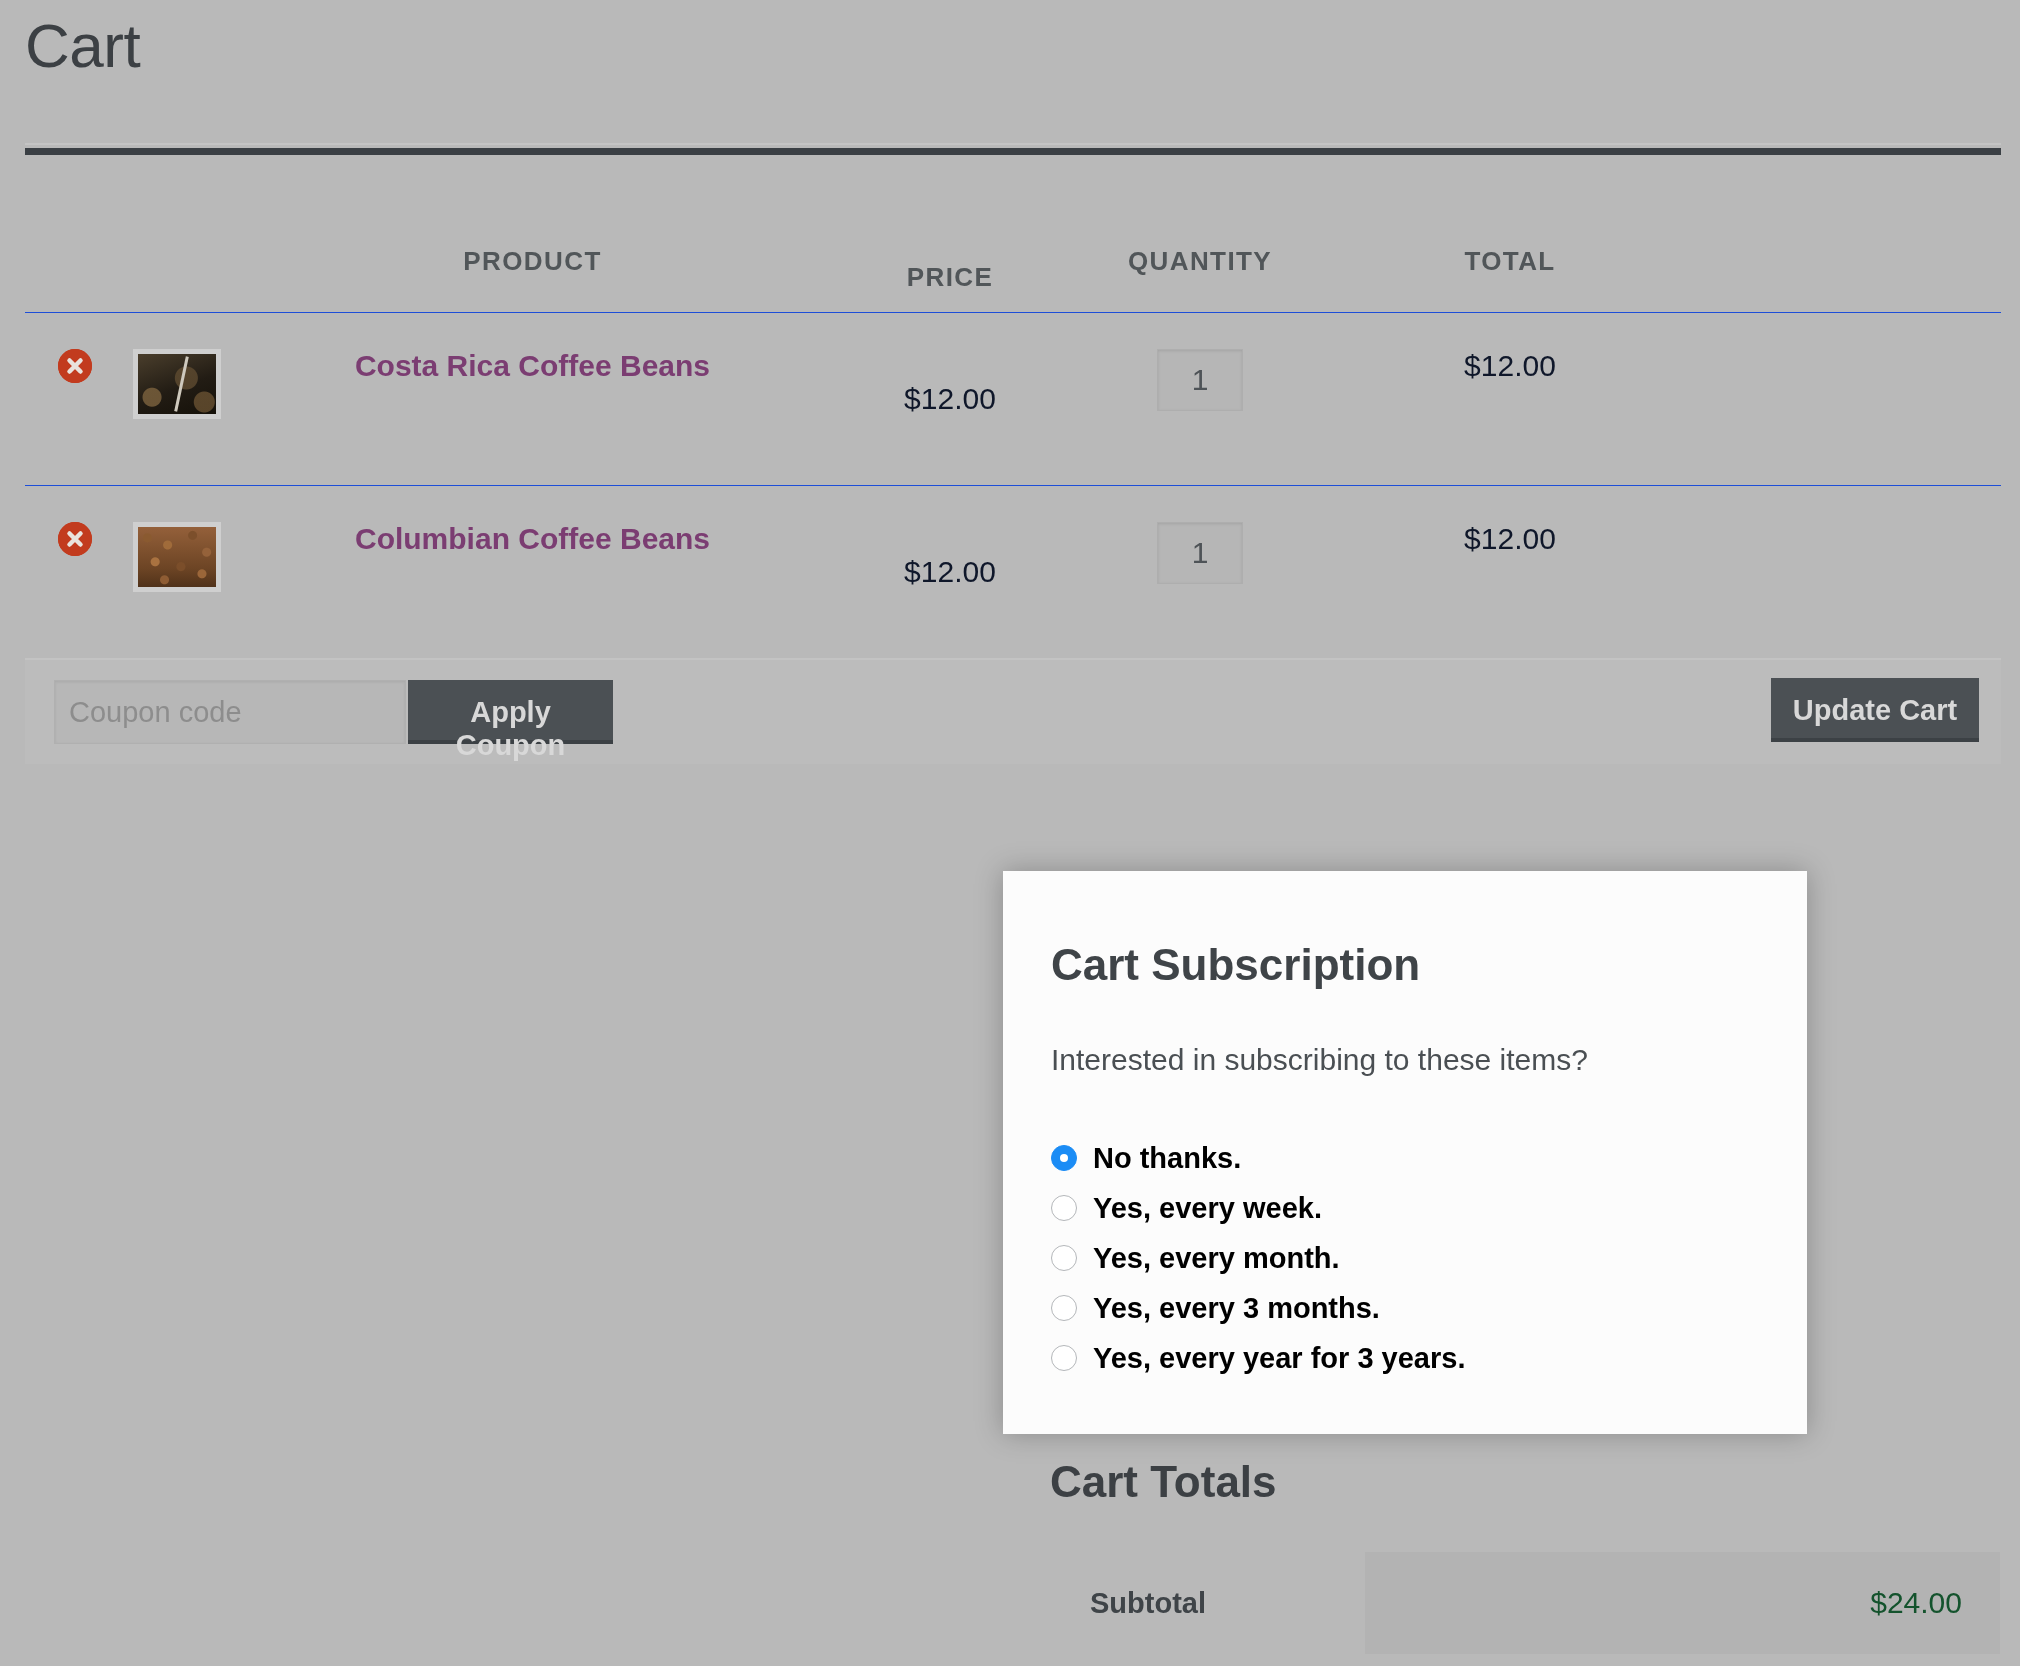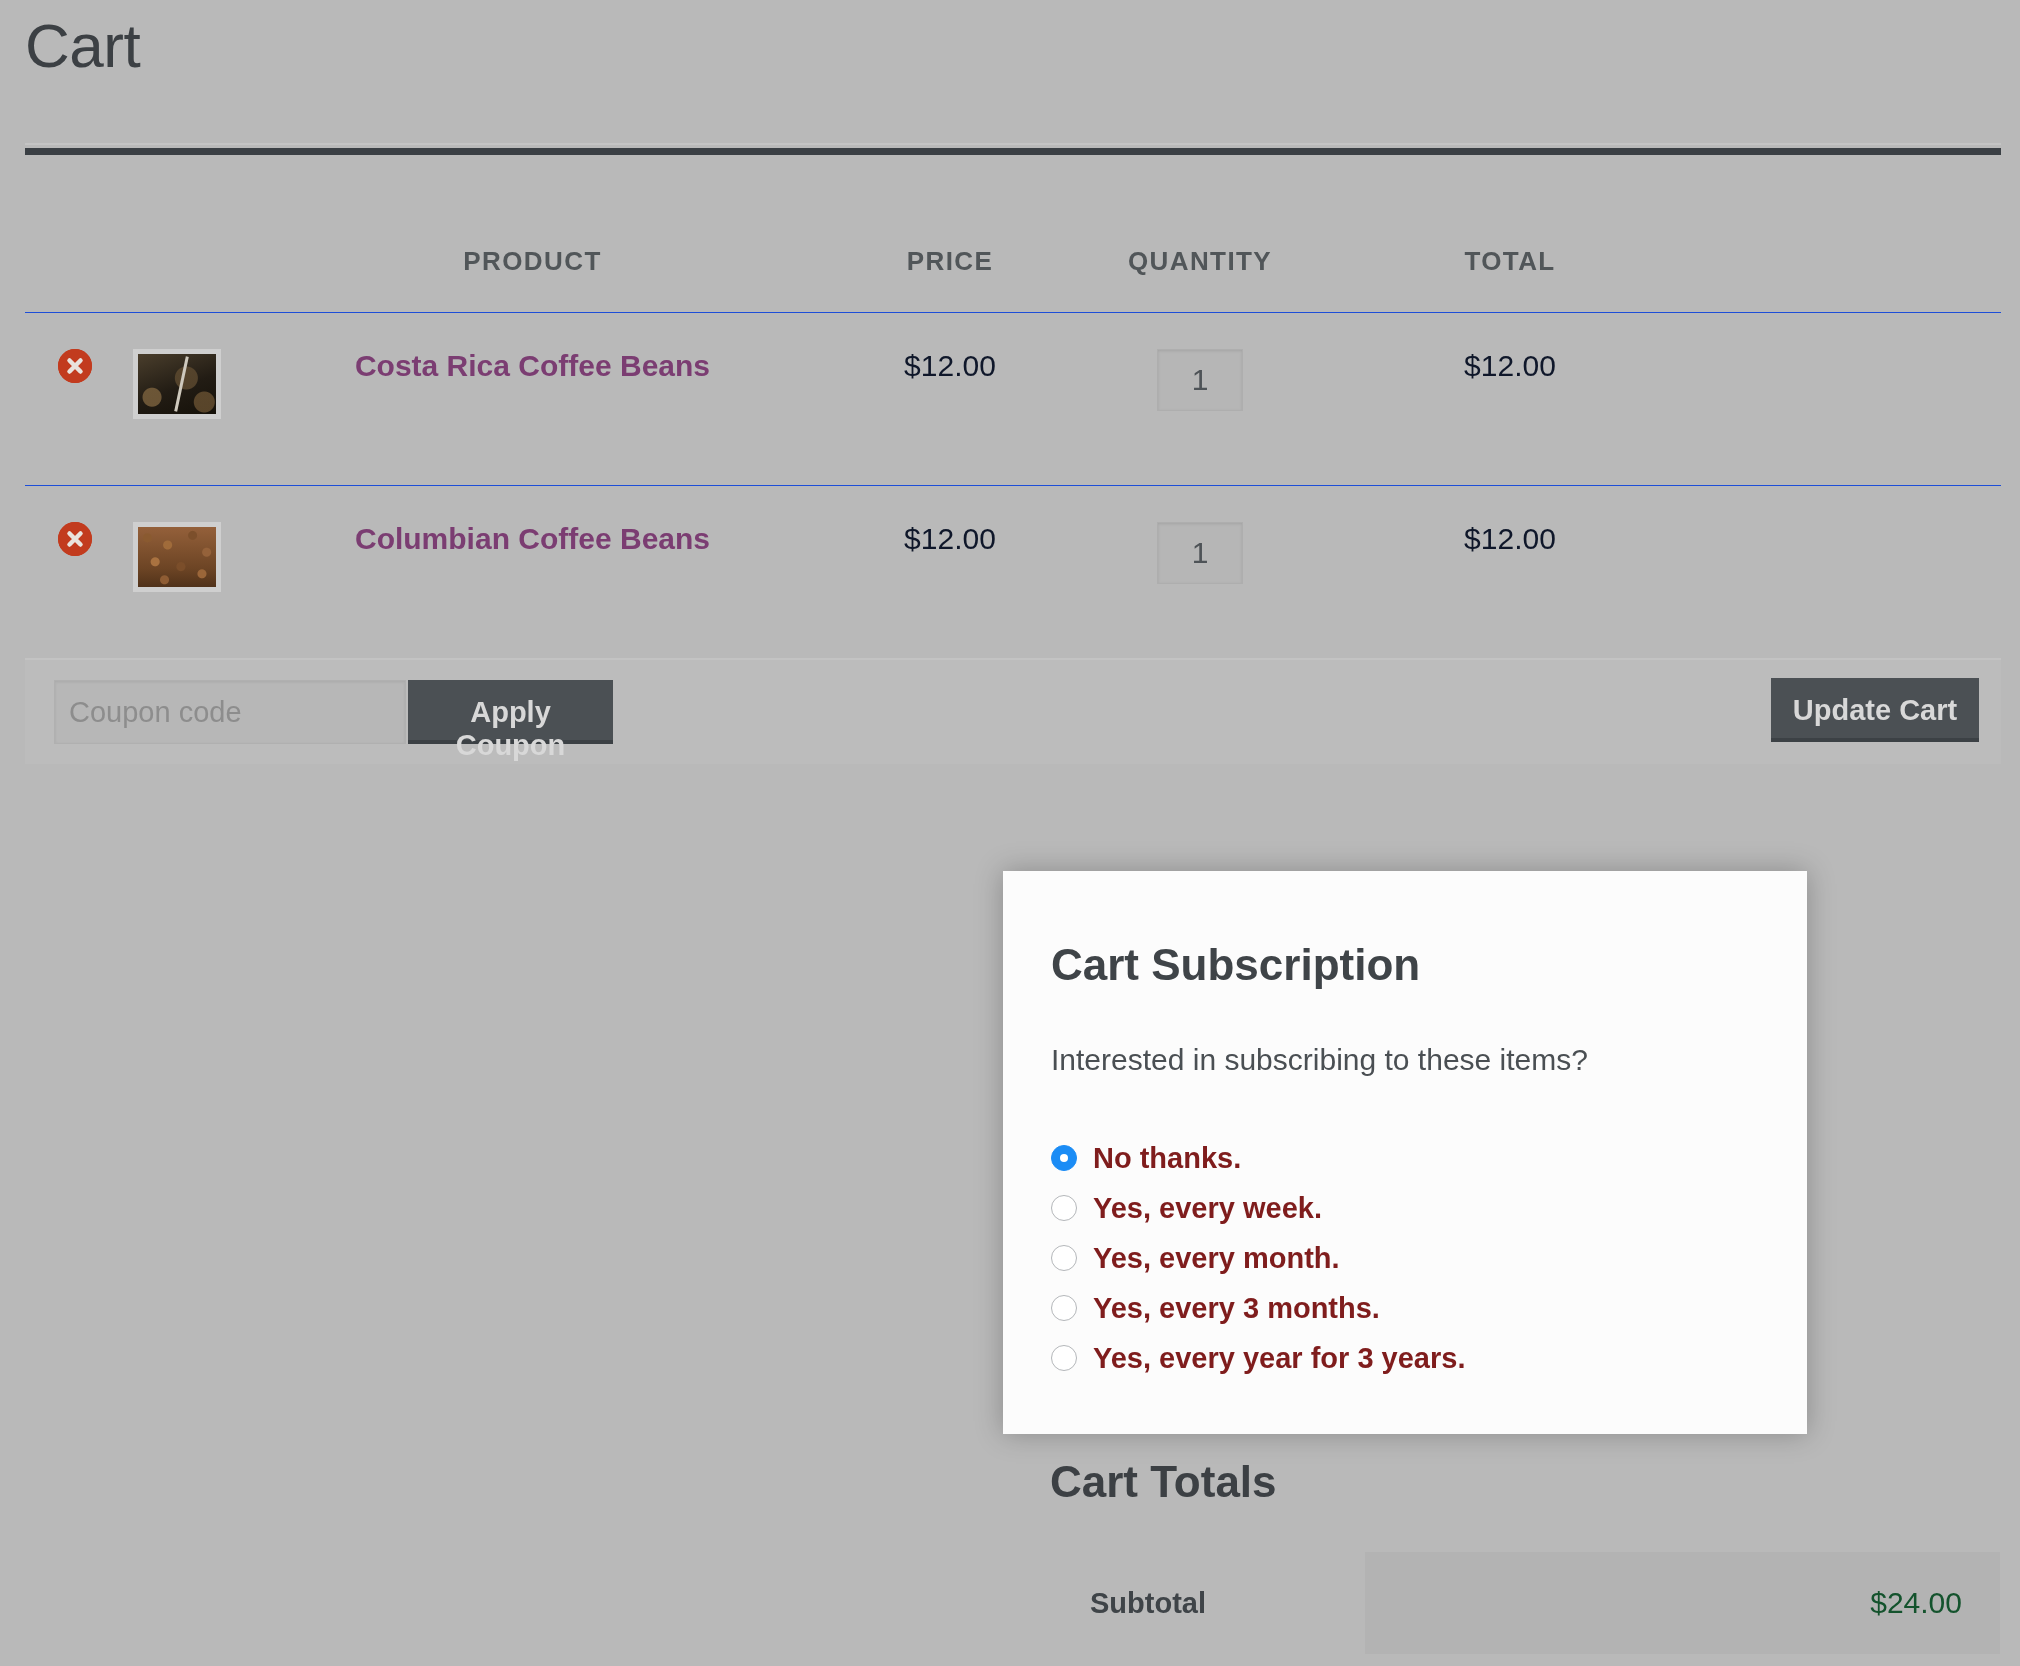--- a/index.html
+++ b/index.html
@@ -57,21 +57,21 @@
     align-items: center;
     height: 102px;
     font-size: 26px;
     font-weight: 700;
     letter-spacing: 1.4px;
     color: #515659;
   }
   .col-remove   { width: 100px; flex: 0 0 100px; }
   .col-thumb    { width: 110px; flex: 0 0 110px; }
   .col-product  { width: 595px; flex: 0 0 595px; text-align: center; }
-  .col-price    { width: 240px; flex: 0 0 240px; text-align: center; }
+  .col-price    { width: 240px; flex: 0 0 240px; text-align: center; margin-top: 33px; }
   .col-qty      { width: 260px; flex: 0 0 260px; text-align: center; }
   .col-total    { width: 360px; flex: 0 0 360px; text-align: center; }
 
   .cart-row {
     display: flex;
     align-items: flex-start;
     border-top: 1px solid #1d4ed8;
     height: 172px;
     position: relative;
   }
@@ -310,21 +310,21 @@
     content: "";
     position: absolute;
     left: 8px; top: 8px;
     width: 8px; height: 8px;
     border-radius: 50%;
     background: #fff;
   }
   .radio-label {
     font-size: 29px;
     font-weight: 700;
-    color: #7f1d1d;
+    color: #000000;
     line-height: 1;
   }
 </style>
 </head>
 <body>
 
 <div class="page-title">Cart</div>
 <div class="title-rule-light"></div>
 <div class="title-rule-dark"></div>
 

